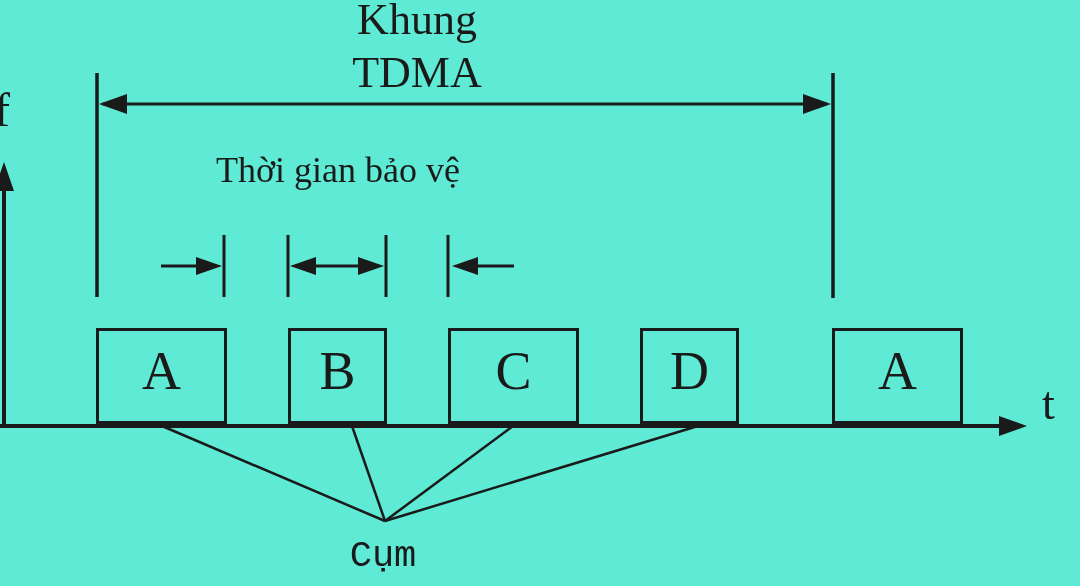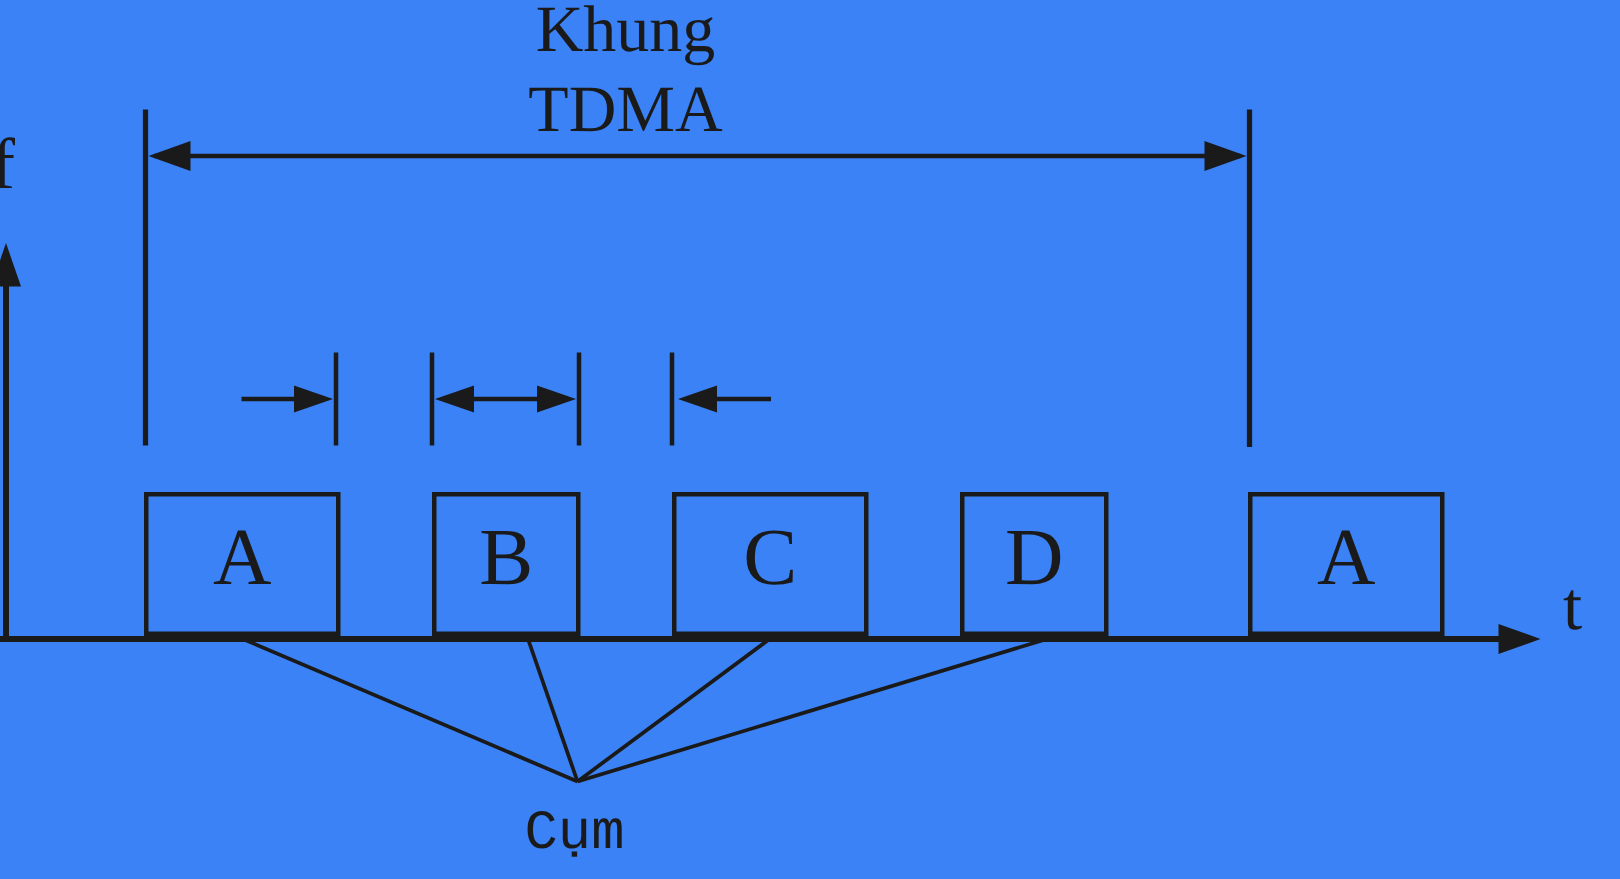--- a/index.html
+++ b/index.html
@@ -4,21 +4,21 @@
 <style>
   html, body {
     margin: 0;
     padding: 0;
     background: #ffffff;
   }
   .stage {
     position: relative;
     width: 1080px;
     height: 586px;
-    background: #3b82f6;
+    background: #5eead4;
     color: #1a1a1a;
     font-family: "Liberation Serif", "DejaVu Serif", serif;
     overflow: hidden;
   }
   .linework {
     position: absolute;
     left: 0;
     top: 0;
     width: 1080px;
     height: 586px;
@@ -121,20 +121,21 @@
     <line x1="698" y1="426" x2="385" y2="521" stroke-width="2.5"></line>
   </svg>
 
   <div class="txt frame-title">Khung
 TDMA</div>
 
   <div class="txt y-axis-label">f</div>
 
   <div class="txt x-axis-label">t</div>
 
+  <div class="txt guard-time-label">Thời gian bảo vệ</div>
 
   <div class="slot slot-a1">
     <span>A</span>
   </div>
   <div class="slot slot-b">
     <span>B</span>
   </div>
   <div class="slot slot-c">
     <span>C</span>
   </div>

